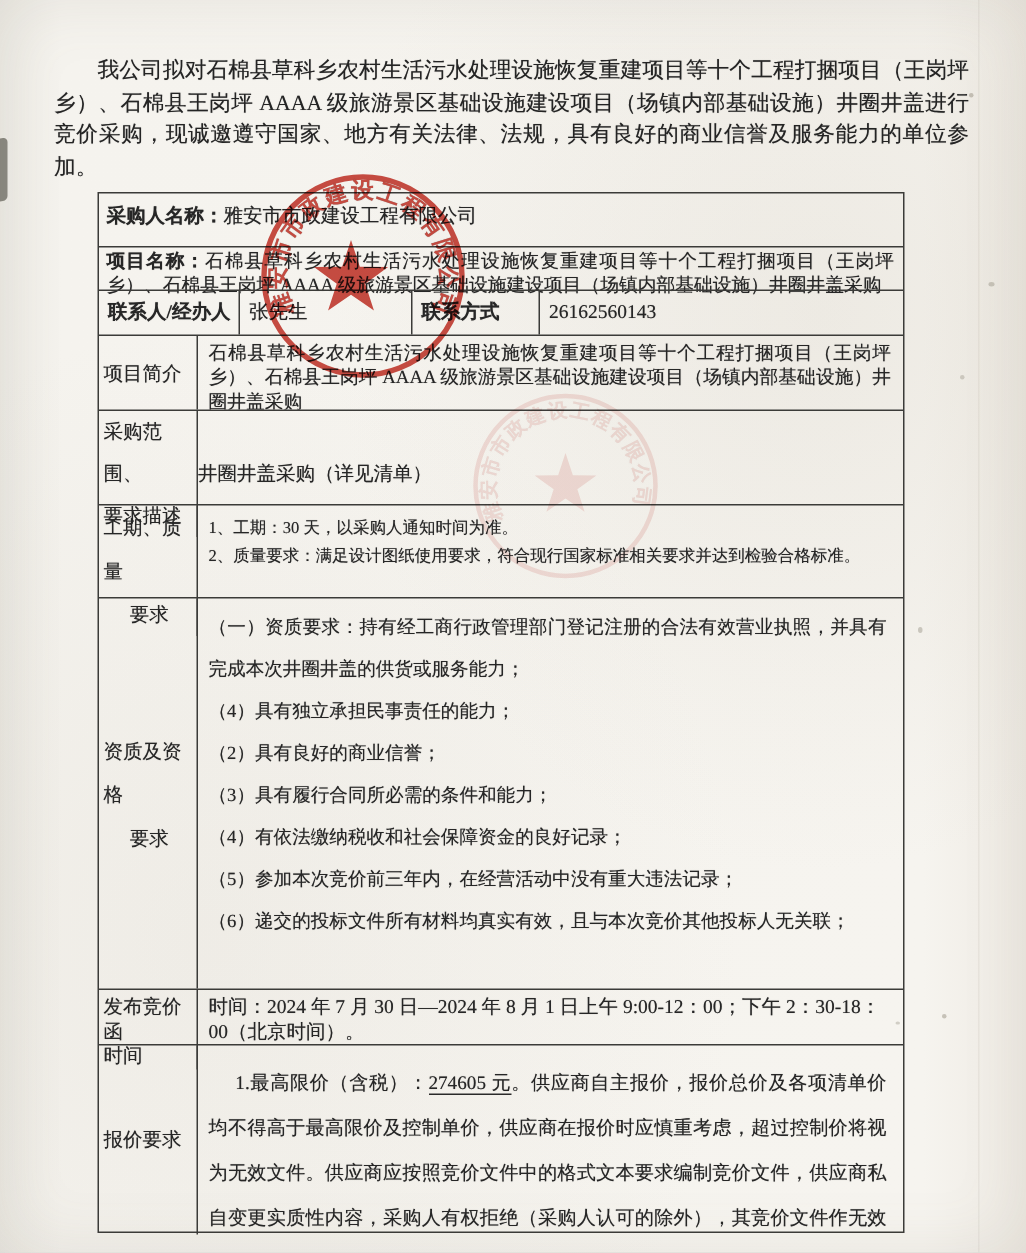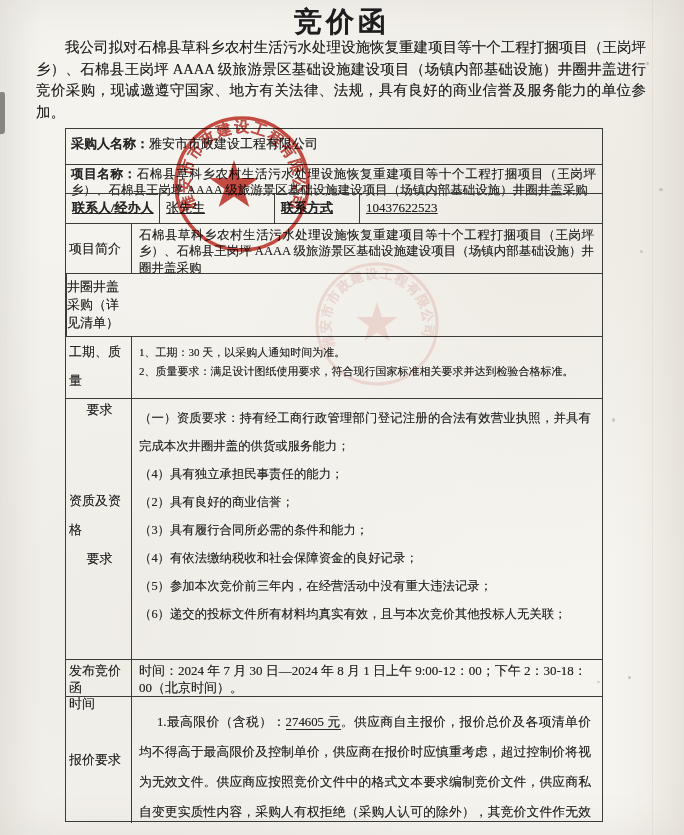--- a/index.html
+++ b/index.html
@@ -28,21 +28,21 @@
     position:absolute;top:128px;left:65px;width:538px;height:694px;
     box-sizing:border-box;border:1.5px solid #3b3b38;
     display:grid;grid-template-rows:35px 29px 30px 50px 63px 62px 261px 37px 127px;
     font-size:13px;background:transparent;
   }
   .trow{box-sizing:border-box;display:grid;min-height:0;}
   .trow + .trow{border-top:1px solid #3b3b38;}
   .r-full{display:block;padding:2px 6px 0 5px;}
   .r1{font-size:12.5px;line-height:15.8px;text-align:justify;}
   .r2{line-height:25px;}
-  .r3{grid-template-columns:93px 115px 85px 1fr;line-height:28px;text-decoration:underline;}
+  .r3{grid-template-columns:93px 115px 85px 1fr;line-height:28px;}
   .r3 > div{box-sizing:border-box;padding-left:6px;overflow:hidden;}
   .r3 > div + div{border-left:1px solid #3b3b38;}
   .lc{grid-template-columns:65px 1fr;}
   .lbl-cell{
     box-sizing:border-box;display:flex;flex-direction:column;justify-content:center;
     padding:0 1px 0 3px;font-weight:400;font-size:13px;line-height:28px;
   }
   .lbl-cell .l2c{text-align:center;}
   .lbl-top{justify-content:flex-start;padding-top:3px;line-height:16.5px;}
   .cnt{box-sizing:border-box;border-left:1px solid #3b3b38;overflow:hidden;}
@@ -72,49 +72,52 @@
 
   <div class="edge-mark"></div>
   <div class="crease"></div>
   <div class="speck" style="left:646px;top:62px;width:3px;height:3px;opacity:.45;"></div>
   <div class="speck" style="left:659px;top:188px;width:4px;height:3px;opacity:.4;"></div>
   <div class="speck" style="left:640px;top:250px;width:3px;height:3px;opacity:.35;"></div>
   <div class="speck" style="left:612px;top:418px;width:3px;height:4px;opacity:.4;"></div>
   <div class="speck" style="left:628px;top:676px;width:3px;height:3px;opacity:.45;"></div>
   <div class="speck" style="left:597px;top:681px;width:3px;height:2px;opacity:.35;"></div>
 
-  <h1 class="doc-title">竞价函</h1>
 
   <p class="intro">我公司拟对石棉县草科乡农村生活污水处理设施恢复重建项目等十个工程打捆项目（王岗坪乡）、石棉县王岗坪 AAAA 级旅游景区基础设施建设项目（场镇内部基础设施）井圈井盖进行竞价采购，现诚邀遵守国家、地方有关法律、法规，具有良好的商业信誉及服务能力的单位参加。</p>
 
   <div class="btable">
 
     <div class="trow r-full r2">
       <span class="lbl-bold">采购人名称：</span><span>雅安市市政建设工程有限公司</span>
     </div>
 
     <div class="trow r-full r1">
       <span class="lbl-bold">项目名称：</span><span>石棉县草科乡农村生活污水处理设施恢复重建项目等十个工程打捆项目（王岗坪乡）、石棉县王岗坪 AAAA 级旅游景区基础设施建设项目（场镇内部基础设施）井圈井盖采购</span>
     </div>
 
     <div class="trow r3">
       <div class="lbl-bold">联系人/经办人</div>
       <div>张先生</div>
       <div class="lbl-bold">联系方式</div>
-      <div>10437622523</div>
+      <div>26162560143</div>
     </div>
 
     <div class="trow lc">
       <div class="lbl-cell">
         <span>项目简介</span>
       </div>
       <div class="cnt c4">石棉县草科乡农村生活污水处理设施恢复重建项目等十个工程打捆项目（王岗坪乡）、石棉县王岗坪 AAAA 级旅游景区基础设施建设项目（场镇内部基础设施）井圈井盖采购</div>
     </div>
 
     <div class="trow lc">
+      <div class="lbl-cell">
+        <span>采购范围、</span>
+        <span>要求描述</span>
+      </div>
       <div class="cnt c5">
         <span>井圈井盖采购（详见清单）</span>
       </div>
     </div>
 
     <div class="trow lc">
       <div class="lbl-cell" style="line-height:29px;">
         <span>工期、质量</span>
         <span class="l2c">要求</span>
       </div>

